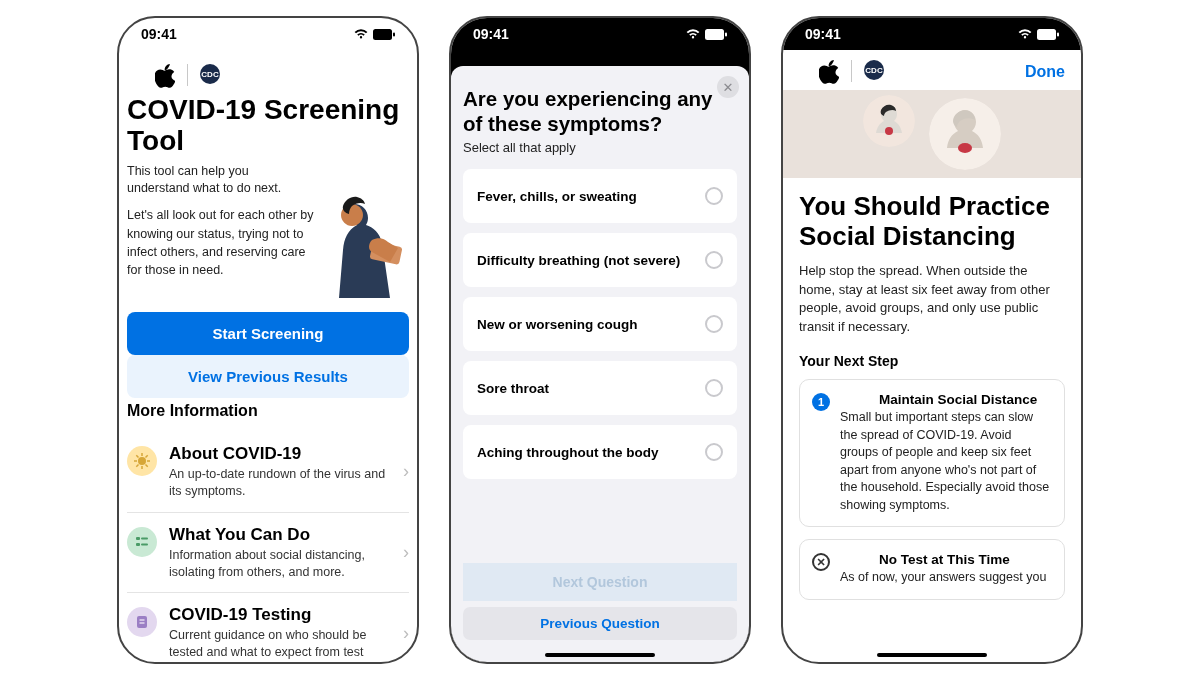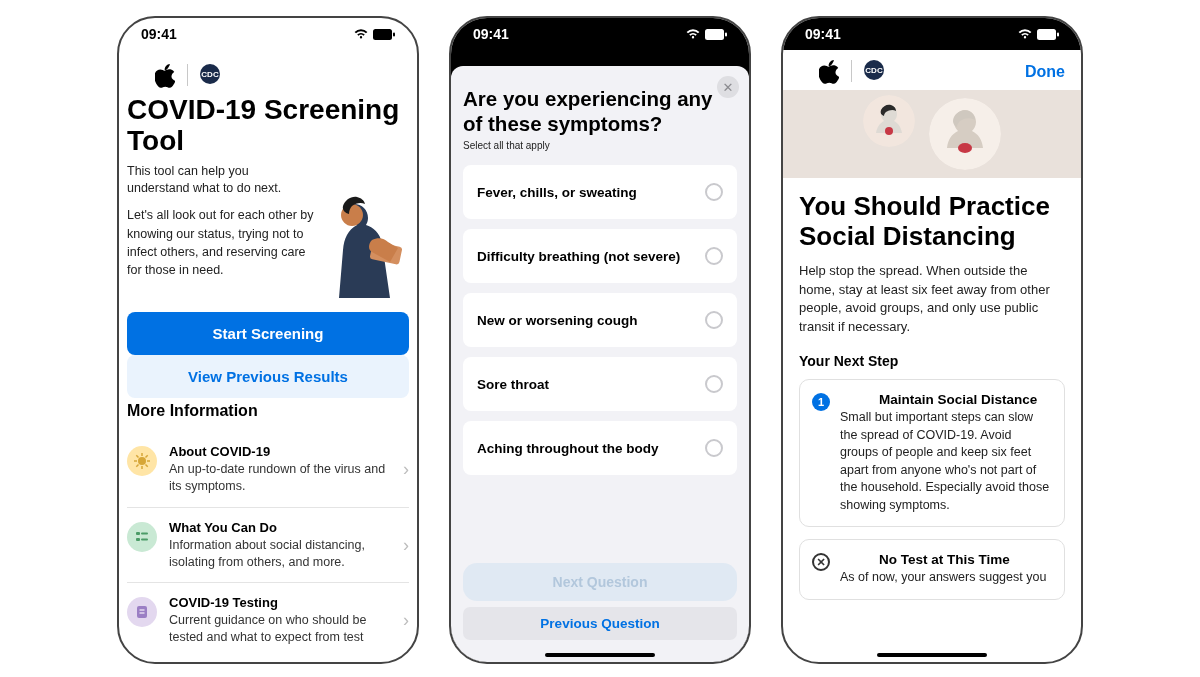--- a/index.html
+++ b/index.html
@@ -23,34 +23,34 @@
 .btn-primary{background:#0071e3;color:#fff;}
 .btn-secondary{background:#eaf3fd;color:#0071e3;}
 .section-h{font-size:16px;font-weight:700;margin:4px 0 12px 0;}
 .info-row{display:flex;align-items:flex-start;gap:12px;padding:12px 0;border-bottom:1px solid #e4e4e4;}
 .info-row:last-child{border-bottom:none;}
 .info-icon{width:30px;height:30px;border-radius:50%;flex-shrink:0;display:flex;align-items:center;justify-content:center;margin-top:2px;}
 .ic-yellow{background:#ffe5a6;}
 .ic-green{background:#c9e9d4;}
 .ic-purple{background:#e3d8ef;}
 .info-txt{flex:1;}
-.info-title{font-size:13px;font-weight:600;margin-bottom:2px;}
+.info-title{font-size:17px;font-weight:600;margin-bottom:2px;}
 .info-desc{font-size:12.5px;color:#333;line-height:1.35;}
 .chev{color:#bdbdbd;font-size:18px;align-self:center;}
 
 .p2-scr{background:#000;}
 .sheet{position:absolute;left:0;right:0;top:16px;bottom:0;background:#f2f2f6;border-radius:12px 12px 0 0;padding:14px 12px 0 12px;display:flex;flex-direction:column;}
 .close-btn{position:absolute;top:10px;right:10px;width:22px;height:22px;border-radius:50%;background:#dedee2;color:#8a8a8f;display:flex;align-items:center;justify-content:center;font-size:13px;cursor:pointer;}
 .q-title{font-size:20.5px;font-weight:700;line-height:1.22;margin-top:6px;margin-bottom:4px;padding-right:22px;}
-.q-sub{font-size:10px;color:#222;margin-bottom:14px;}
+.q-sub{font-size:13px;color:#222;margin-bottom:14px;}
 .opt{background:#fff;border-radius:8px;padding:18px 14px;margin-bottom:10px;display:flex;align-items:center;justify-content:space-between;cursor:pointer;}
 .opt-label{font-size:13.5px;font-weight:600;}
 .radio{width:18px;height:18px;border-radius:50%;border:2px solid #c9c9cd;}
 .btnrow{margin-top:auto;padding-bottom:22px;}
-.btn-next{background:#e0e9f3;color:#b2c7dc;padding:11px;border-radius:14px;font-size:14px;font-weight:600;text-align:center;margin-bottom:6px;}
+.btn-next{background:#e0e9f3;color:#b2c7dc;padding:11px;border-radius:0;font-size:14px;font-weight:600;text-align:center;margin-bottom:6px;}
 .btn-prev{background:#e5e5ea;color:#0071e3;padding:9px;border-radius:7px;font-size:13.5px;font-weight:600;text-align:center;}
 
 .p3-head{display:flex;align-items:center;justify-content:space-between;padding:10px 16px 6px 16px;}
 .done{color:#0071e3;font-size:16px;font-weight:600;cursor:pointer;}
 .illus-band{background:#e9e1db;height:88px;display:flex;align-items:center;justify-content:center;gap:14px;}
 .av{border-radius:50%;}
 .p3-content{padding:14px 16px 0 16px;overflow:hidden;}
 .title-result{font-size:26px;font-weight:700;line-height:1.15;margin-bottom:10px;}
 .result-para{font-size:13px;line-height:1.45;color:#222;margin-bottom:16px;}
 .next-step-h{font-size:14px;font-weight:700;margin-bottom:10px;}

